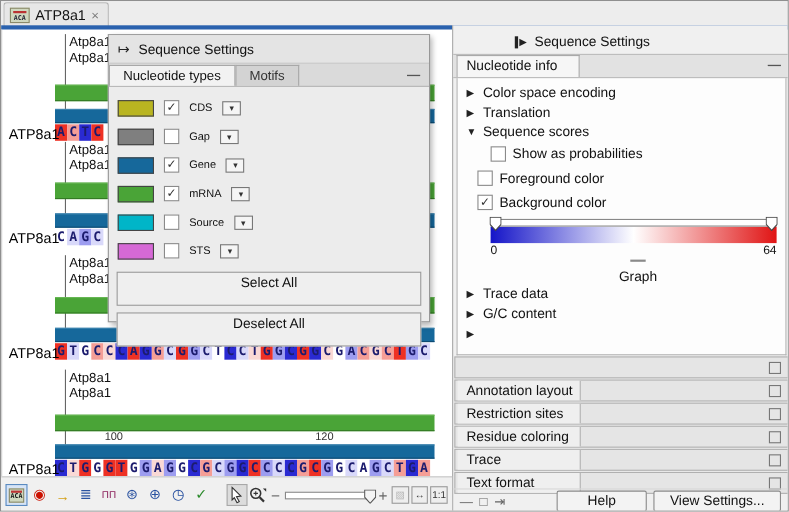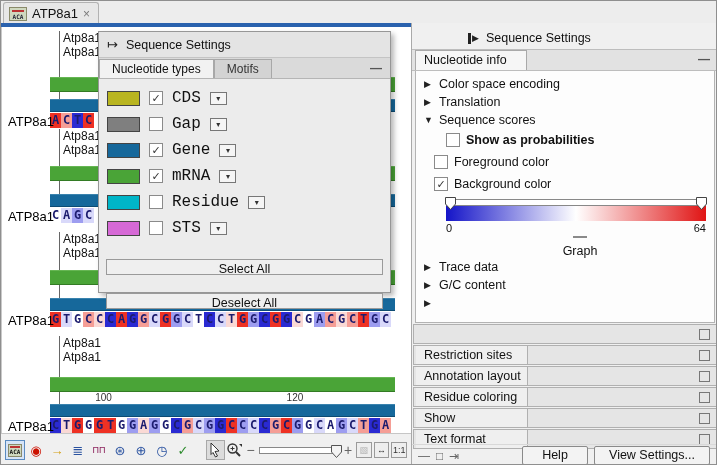--- a/index.html
+++ b/index.html
@@ -51,24 +51,24 @@
   .dockarrow{font-size:13px;color:#222;}
   #popup-tabs{height:20px;display:flex;align-items:flex-end;background:#dadada;border-bottom:1px solid #b5b5b5;position:relative;}
   .ptab{height:19px;line-height:19px;padding:0 12px;font-size:12px;border:1px solid #a8a8a8;border-bottom:none;box-sizing:border-box;}
   .ptab.active{background:#f2f2f2;}
   .ptab.inactive{background:#d3d3d3;color:#333;}
   .popup-min{position:absolute;right:8px;top:3px;color:#555;font-weight:bold;}
   .anno-row{display:flex;align-items:center;height:26px;padding-left:8px;gap:9px;}
   .swatch{width:33px;height:15px;border:1px solid #444;box-sizing:border-box;}
   .cb{width:14px;height:14px;background:#fff;border:1px solid #8a8a8a;box-sizing:border-box;
       font-size:11px;line-height:12px;text-align:center;color:#333;}
-  .anno-label{font-size:16px;font-family:Liberation Mono, monospace;}
+  .anno-label{font-size:10px;}
   .dd{width:17px;height:13px;border:1px solid #777;background:#f5f5f5;font-size:8px;line-height:11px;
       text-align:center;color:#333;box-sizing:border-box;}
-  .popup-btn{display:block;width:277px;height:16px;margin:18px auto 0 auto;background:#efefef;
+  .popup-btn{display:block;width:277px;height:31px;margin:6px auto 0 auto;background:#efefef;
              border:1px solid #9a9a9a;font-size:12.5px;text-align:center;line-height:18px;box-sizing:border-box;}
 
   
   #sidebar{position:absolute;left:410px;top:22px;width:307px;height:443px;background:#f0f0f0;
            border-left:1px solid #a9a9a9;box-sizing:border-box;}
   #sb-header{height:22px;display:flex;align-items:center;gap:7px;padding:0 8px;font-size:12.5px;margin-top:4px;}
   .sb-dockicon{display:inline-flex;align-items:center;}
   .sb-dockicon .bar{width:3px;height:11px;background:#222;margin-right:1px;}
   .sb-dockicon .tri{font-size:9px;color:#222;}
   #sb-grouprow{height:20px;position:relative;background:#e2e2e2;border-top:1px solid #bdbdbd;border-bottom:1px solid #bdbdbd;}
@@ -87,21 +87,21 @@
   .grad-labels{display:flex;justify-content:space-between;font-size:11px;padding-top:1px;}
   .sb-group{height:20px;position:relative;background:#e5e5e5;border:1px solid #b0b0b0;margin:1px 1px 0 1px;box-sizing:border-box;}
   .sb-group .gtab{position:absolute;left:2px;top:0;height:18px;line-height:18px;width:112px;padding-left:8px;
                   background:#efefef;border-right:1px solid #b0b0b0;font-size:12.5px;box-sizing:border-box;}
   .sb-group .gicon{position:absolute;right:6px;top:4px;width:9px;height:9px;border:1px solid #777;background:transparent;}
   #sb-footer{position:absolute;left:0;bottom:0;width:100%;height:22px;display:flex;align-items:center;
              padding:0 6px;box-sizing:border-box;gap:6px;border-top:1px solid #d8d8d8;}
   .ftr-ic{color:#666;font-size:12px;}
   .btn{background:#f3f3f3;border:1px solid #8a8a8a;border-radius:2px;font-size:12.5px;height:19px;
        line-height:17px;text-align:center;box-sizing:border-box;}
-  #help-btn{width:66px;margin-left:auto;}
+  #help-btn{width:82px;margin-left:auto;}
   #viewsettings-btn{width:116px;margin-right:2px;}
 
   
   #btoolbar{position:absolute;left:0;top:432px;width:410px;height:33px;background:#f0f0f0;
             border-top:1px solid #c6c6c6;display:flex;align-items:center;padding:0 4px;box-sizing:border-box;}
   .vicon{width:20px;height:20px;display:flex;align-items:center;justify-content:center;font-size:13px;
          margin-right:1px;border:1px solid transparent;box-sizing:border-box;}
   .vicon.active{border:1px solid #5a8ac0;background:#d6e4f7;}
   .vicon .aca{font:bold 6px "DejaVu Sans Mono",monospace;background:#cfd8bf;border:1px solid #8a8a6a;
               padding:3px 1px 1px 1px;position:relative;}
@@ -306,21 +306,21 @@
         </div>
         <div class="anno-row">
           <div class="swatch" style="background: rgb(74, 164, 55);"></div>
           <div class="cb">✓</div>
           <div class="anno-label">mRNA</div>
           <div class="dd">▾</div>
         </div>
         <div class="anno-row">
           <div class="swatch" style="background: rgb(0, 181, 200);"></div>
           <div class="cb"></div>
-          <div class="anno-label">Residue</div>
+          <div class="anno-label">Source</div>
           <div class="dd">▾</div>
         </div>
         <div class="anno-row">
           <div class="swatch" style="background: rgb(214, 105, 214);"></div>
           <div class="cb"></div>
           <div class="anno-label">STS</div>
           <div class="dd">▾</div>
         </div>
       </div>
     <div class="popup-btn" id="select-all-btn">Select All</div>
@@ -345,21 +345,21 @@
           <div>Color space encoding</div>
         </div>
         <div class="ni-row">
           <div class="ni-tri">▶</div>
           <div>Translation</div>
         </div>
         <div class="ni-row">
           <div class="ni-tri">▼</div>
           <div>Sequence scores</div>
         </div>
-        <div class="ni-cbrow" style="padding-left: 30px; font-weight: bold;">
+        <div class="ni-cbrow" style="padding-left: 30px;">
           <div class="cb"></div>
           <div>Show as probabilities</div>
         </div>
         <div class="ni-cbrow" style="padding-left: 18px;">
           <div class="cb"></div>
           <div>Foreground color</div>
         </div>
         <div class="ni-cbrow" style="padding-left: 18px;">
           <div class="cb">✓</div>
           <div>Background color</div>
@@ -393,33 +393,33 @@
         </div>
         <div class="ni-row">
           <div class="ni-tri">▶</div>
         </div>
       </div>
     <div id="sidebar-groups">
         <div class="sb-group">
           <div class="gicon"></div>
         </div>
         <div class="sb-group">
+          <div class="gtab">Annotation layout</div>
+          <div class="gicon"></div>
+        </div>
+        <div class="sb-group">
           <div class="gtab">Restriction sites</div>
           <div class="gicon"></div>
         </div>
         <div class="sb-group">
-          <div class="gtab">Annotation layout</div>
-          <div class="gicon"></div>
-        </div>
-        <div class="sb-group">
           <div class="gtab">Residue coloring</div>
           <div class="gicon"></div>
         </div>
         <div class="sb-group">
-          <div class="gtab">Show</div>
+          <div class="gtab">Trace</div>
           <div class="gicon"></div>
         </div>
         <div class="sb-group">
           <div class="gtab">Text format</div>
           <div class="gicon"></div>
         </div>
       </div>
     <div id="sb-footer">
       <span class="ftr-ic">—</span>
       <span class="ftr-ic">□</span>

